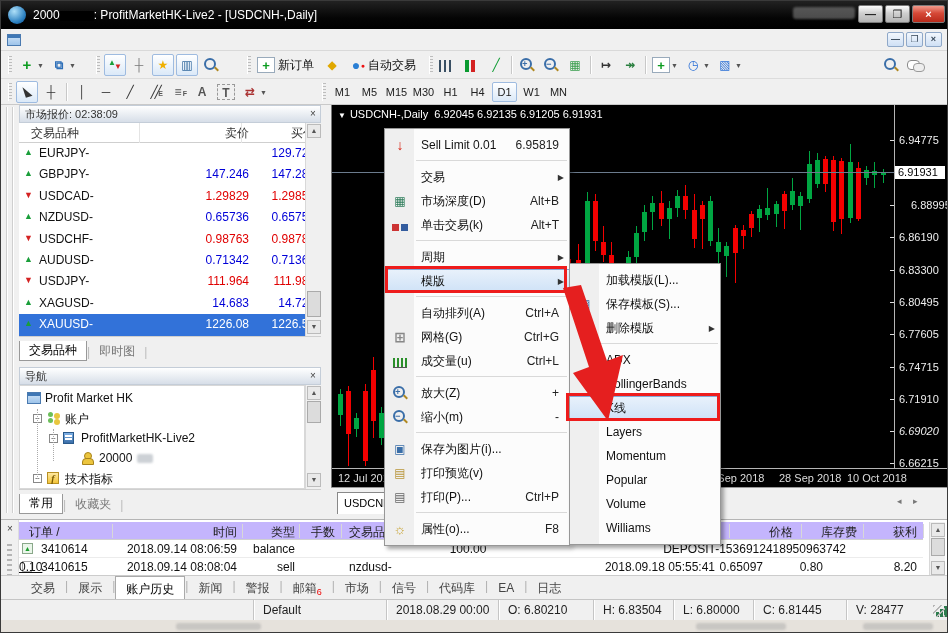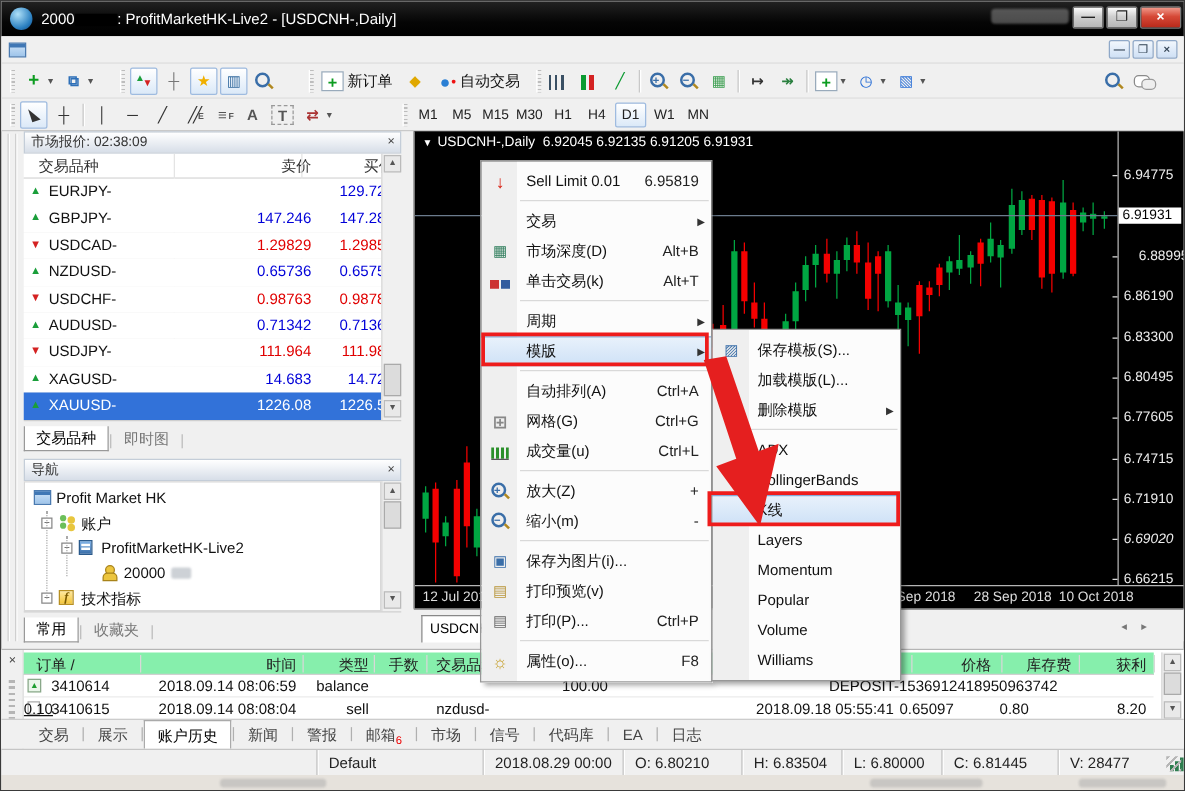--- a/index.html
+++ b/index.html
@@ -143,21 +143,21 @@
 #chart-info .tri{font-size:8px;margin-right:4px}
 
 #chart-tabbar{position:absolute;left:330px;top:486px;width:616px;height:26px;background:#f0f0f0;border-top:1px solid #999}
 #chart-tab{position:absolute;left:6px;top:4px;width:62px;height:22px;background:#fff;border:1px solid #888;border-bottom:none;font-size:11px;padding:4px 0 0 6px;overflow:hidden;white-space:nowrap}
 .ctb-arr{position:absolute;top:8px;font-size:9px;color:#777}
 
 #terminal{position:absolute;left:0;top:518px;width:948px;height:80px;background:#fff;border-top:1px solid #b5b5b5}
 #term-left{position:absolute;left:0;top:0;width:18px;height:80px;background:#f0f0f0;border-right:1px solid #ddd}
 #term-close{position:absolute;left:3px;top:3px;width:12px;height:12px;font-size:10px;line-height:11px;text-align:center;color:#444}
 #term-grip{position:absolute;left:6px;top:24px;width:5px;height:48px;background:repeating-linear-gradient(180deg,#b5b5b5 0 2px,transparent 2px 5px)}
-#t-head{position:absolute;left:18px;top:2px;width:904px;height:18px;background:#86efac;border-bottom:1px solid #d0d0d0;font-size:12px;color:#222}
+#t-head{position:absolute;left:18px;top:2px;width:904px;height:18px;background:#c4b5fd;border-bottom:1px solid #d0d0d0;font-size:12px;color:#222}
 .t-h{position:absolute;top:2px;white-space:nowrap}
 .t-sep{position:absolute;top:2px;width:1px;height:14px;background:#d8d8d8}
 #t-rows{position:absolute;left:18px;top:20px;width:904px;height:35px;overflow:hidden;font-size:12px;color:#111}
 .t-cell{position:absolute;white-space:nowrap}
 .t-rowline{position:absolute;left:0;width:904px;height:1px;background:#ececec}
 .bal-icon{position:absolute;left:3px;width:11px;height:11px;border:1px solid #8aa88a;background:#eaf6ea;color:#1d9e2f;font-size:7px;line-height:10px;text-align:center}
 .doc-icon{position:absolute;left:3px;width:10px;height:11px;border:1px solid #aaa;background:#fff}
 
 #bottom-tabs{position:absolute;left:0;top:574px;width:948px;height:24px;background:#f0f0f0;border-top:1px solid #ccc;display:flex;align-items:stretch;padding-left:20px;font-size:12px;color:#444}
 #bottom-tabs .btab{padding:3px 10px 0;line-height:18px;white-space:nowrap}
@@ -864,28 +864,28 @@
       <div class="mi">
         <span class="gut">
           <span class="icn i-properties"></span>
         </span>
         <span class="lab">属性(o)...</span>
         <span class="sc">F8</span>
       </div>
     </div>
   <div class="menu" id="ctx-submenu" style="left:568px;top:262px;width:152px">
       <div class="mi">
+        <span class="gut"></span>
+        <span class="lab">加载模版(L)...</span>
+      </div>
+      <div class="mi">
         <span class="gut">
           <span class="icn i-save-template"></span>
         </span>
         <span class="lab">保存模板(S)...</span>
-      </div>
-      <div class="mi">
-        <span class="gut"></span>
-        <span class="lab">加载模版(L)...</span>
       </div>
       <div class="mi">
         <span class="gut"></span>
         <span class="lab">删除模版</span>
         <span class="subarr">▶</span>
       </div>
       <div class="msep"></div>
       <div class="mi">
         <span class="gut"></span>
         <span class="lab">ADX</span>

